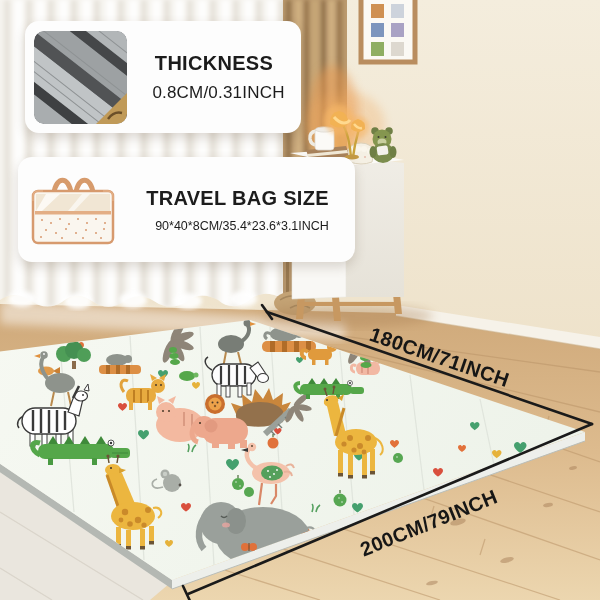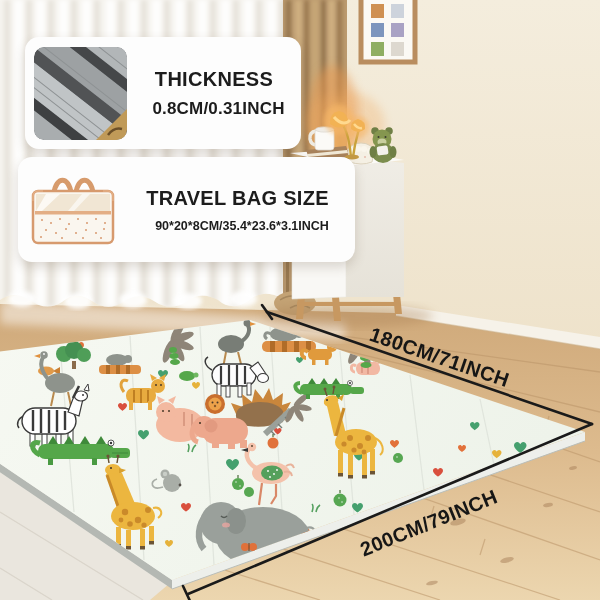--- a/index.html
+++ b/index.html
@@ -2,28 +2,28 @@
 <html><head>
 <meta charset="utf-8">
 <style>
   html,body{margin:0;padding:0;background:#ddd;}
   .stage{position:relative;width:600px;height:600px;overflow:hidden;background:#f1e8d6;
          font-family:"Liberation Sans",sans-serif;}
   .scene{position:absolute;left:0;top:0;width:600px;height:600px;display:block;}
   
   .card{position:absolute;background:#fdfdfd;border-radius:14px;
         box-shadow:0 5px 12px rgba(90,70,50,.20);display:flex;align-items:center;}
-  .card-thickness{left:25px;top:37px;width:276px;height:112px;}
+  .card-thickness{left:25px;top:21px;width:276px;height:112px;}
   .card-bag{left:18px;top:157px;width:337px;height:105px;}
   .thumb{flex:0 0 auto;border-radius:10px;display:block;}
   .card-thickness .thumb{width:93px;height:93px;margin-left:9px;}
   .card-bag .thumb{width:94px;height:82px;margin-left:8px;}
   .card-body{flex:1;text-align:center;padding:0 6px;color:#1c1c1c;}
   .card-title{font-weight:700;font-size:20px;letter-spacing:.3px;line-height:1.25;}
-  .card-value{font-weight:700;font-size:17px;margin-top:7px;letter-spacing:.2px;margin-left:9px;}
+  .card-value{font-weight:400;font-size:17px;margin-top:7px;letter-spacing:.2px;margin-left:9px;}
   .card-bag .card-value{font-size:12.5px;margin-top:8px;letter-spacing:0;}
   
   .dim-label{position:absolute;font-weight:700;font-size:20px;color:#161616;
              letter-spacing:.4px;white-space:nowrap;transform-origin:0 0;}
   .dim-180{left:374px;top:323px;transform:rotate(18.9deg);}
   .dim-200{left:357px;top:540px;transform:rotate(-22deg);}
 </style>
 </head>
 <body>
 
@@ -713,17 +713,17 @@
       <circle cx="78" cy="60" r="1"></circle>
           <circle cx="15" cy="68" r="1"></circle>
           <circle cx="36" cy="69" r="1"></circle>
       <circle cx="57" cy="69" r="1"></circle>
           <circle cx="75" cy="69" r="1"></circle>
     </g>
     <path d="M7,32 v-5 a5,5 0 0 1 5,-5 h5 M87,32 v-5 a5,5 0 0 0 -5,-5 h-5" stroke="#e3ae85" stroke-width="1.5" fill="none"></path>
   </svg>
   <div class="card-body">
     <div class="card-title">TRAVEL BAG SIZE</div>
-    <div class="card-value">90*20*8CM/35.4*23.6*3.1INCH</div>
+    <div class="card-value">90*40*8CM/35.4*23.6*3.1INCH</div>
   </div>
 </div>
 
 </div>
 
 </body></html>

